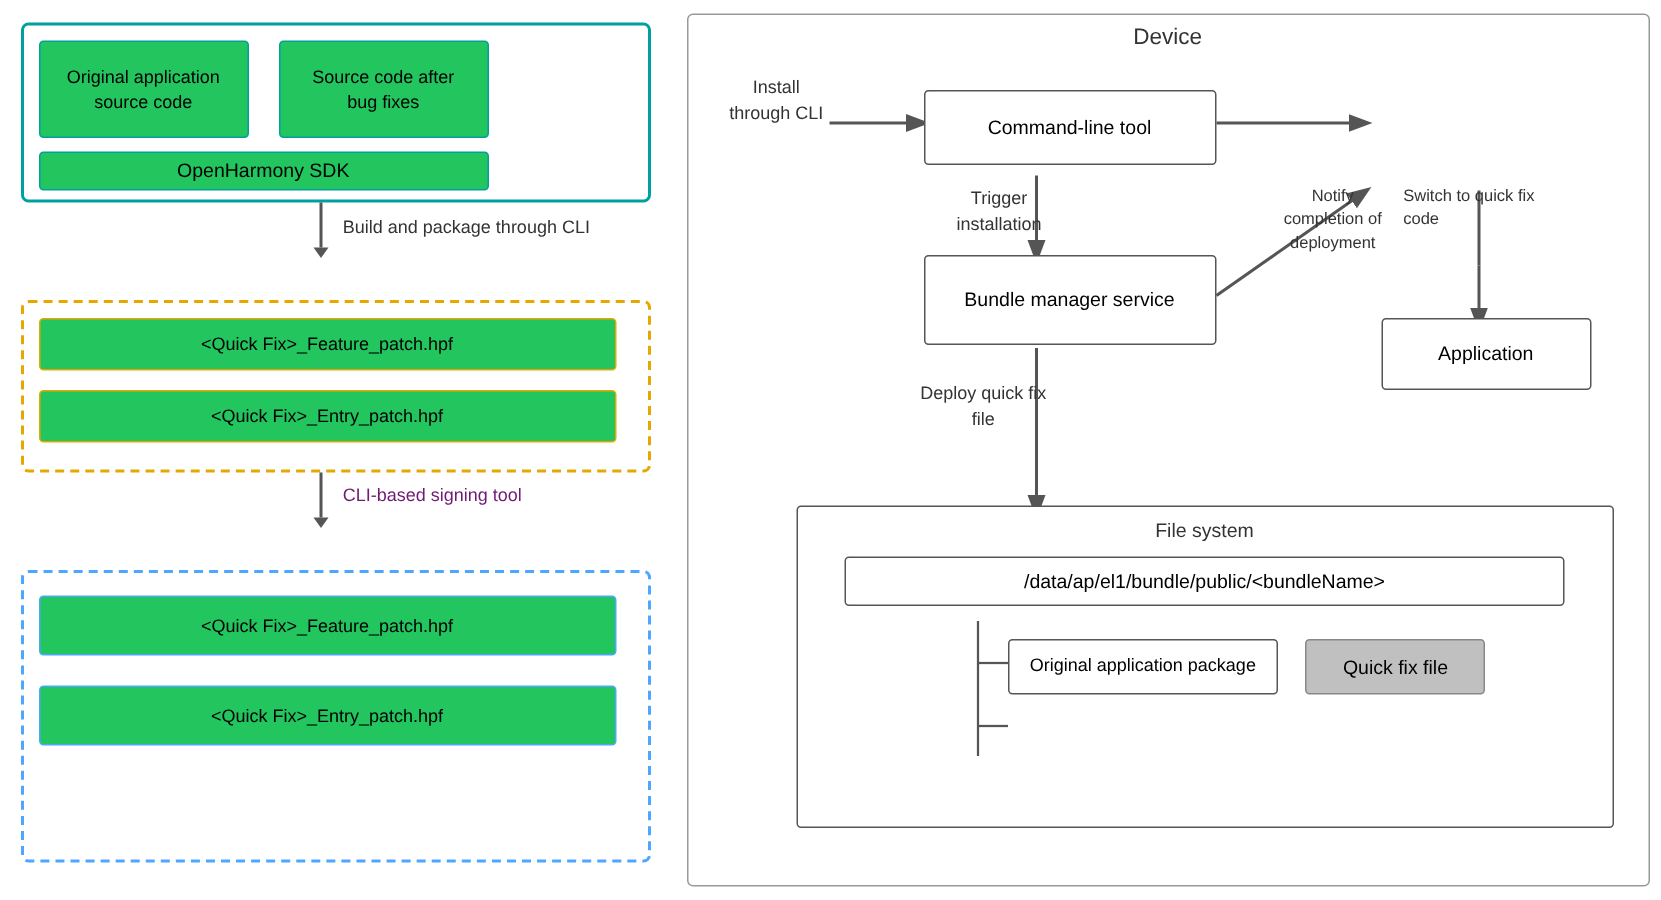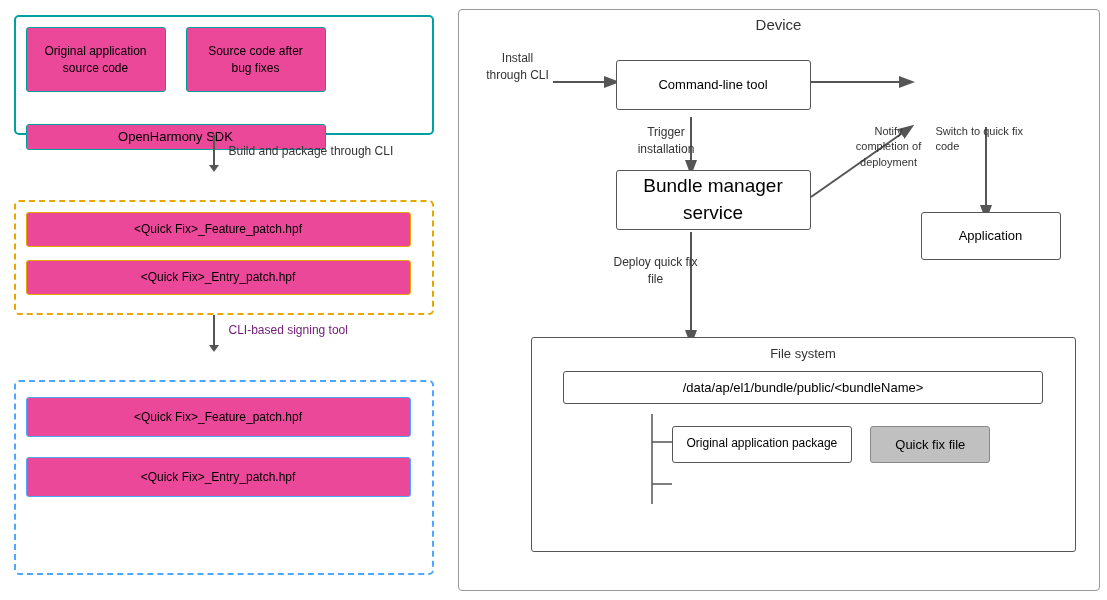--- a/index.html
+++ b/index.html
@@ -63,21 +63,21 @@
     
     .left-inner {
       position: relative;
       width: 440px;
       height: 580px;
     }
 
     .lbox {
       position: absolute;
       border-radius: 3px;
-      background: #ec4899;
+      background: #22c55e;
       text-align: center;
       display: flex;
       align-items: center;
       justify-content: center;
       padding: 6px 10px;
       font-size: 12px;
       line-height: 1.4;
     }
   </style>
 </head>
@@ -104,21 +104,21 @@
         <div class="lbox" style="
           left:170px; top:10px; width:140px; height:65px;
           border:1.5px solid #00a0a0; position:absolute; font-size:12px;
         ">
           <span>Source code after
 bug fixes</span>
         </div>
 
         <div class="lbox" style="
           left:10px; top:84px; width:300px; height:26px;
-          border:1.5px solid #00a0a0; position:absolute; font-size:13px;margin-top:23px;
+          border:1.5px solid #00a0a0; position:absolute; font-size:13px;
         ">
           <span>OpenHarmony SDK</span>
         </div>
       </div>
 
       <div style="
         position:absolute; top:120px; left:195px; display:flex; flex-direction:column; align-items:center;
       ">
         <div style="width:2px; height:30px; background:#555;"></div>
         <div style="width:0;height:0;border-left:5px solid transparent;border-right:5px solid transparent;border-top:7px solid #555;"></div>
@@ -225,21 +225,21 @@
 
 
       <div style="
         position:absolute; left:148px; top:92px; font-size:12px; color:#333; line-height:1.4; text-align:center; width:75px;
       ">
         <span>Trigger
 installation</span>
       </div>
 
       <div class="rbox" style="
-        left:135px; top:138px; width:195px; height:60px; font-size:19px;
+        left:135px; top:138px; width:195px; height:60px; font-size:13px;
       ">
         <span>Bundle manager
 service</span>
       </div>
 
       <div style="
         position:absolute; left:368px; top:92px; font-size:11px; color:#333; line-height:1.4; text-align:center; width:80px;
       ">
         <span>Notify
 completion of

